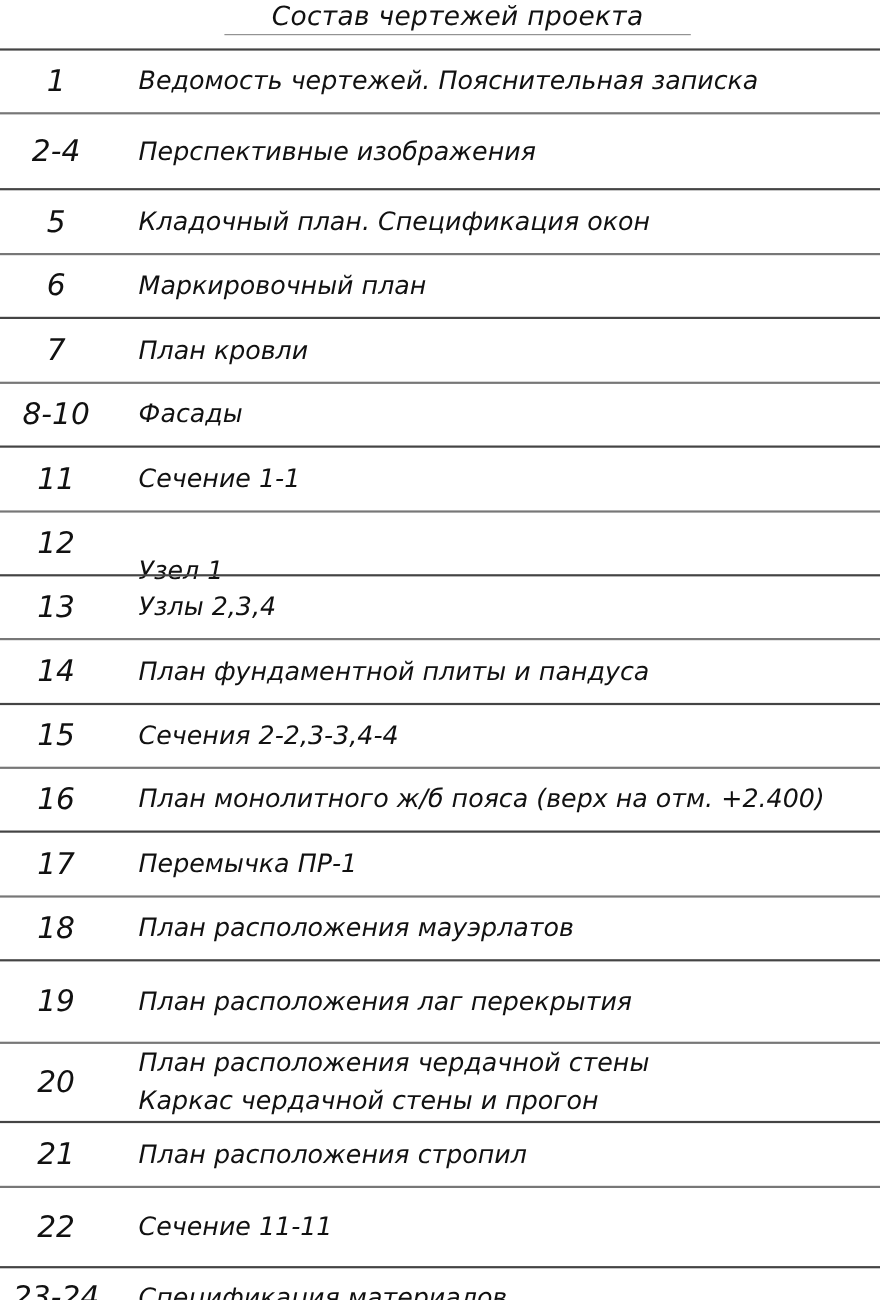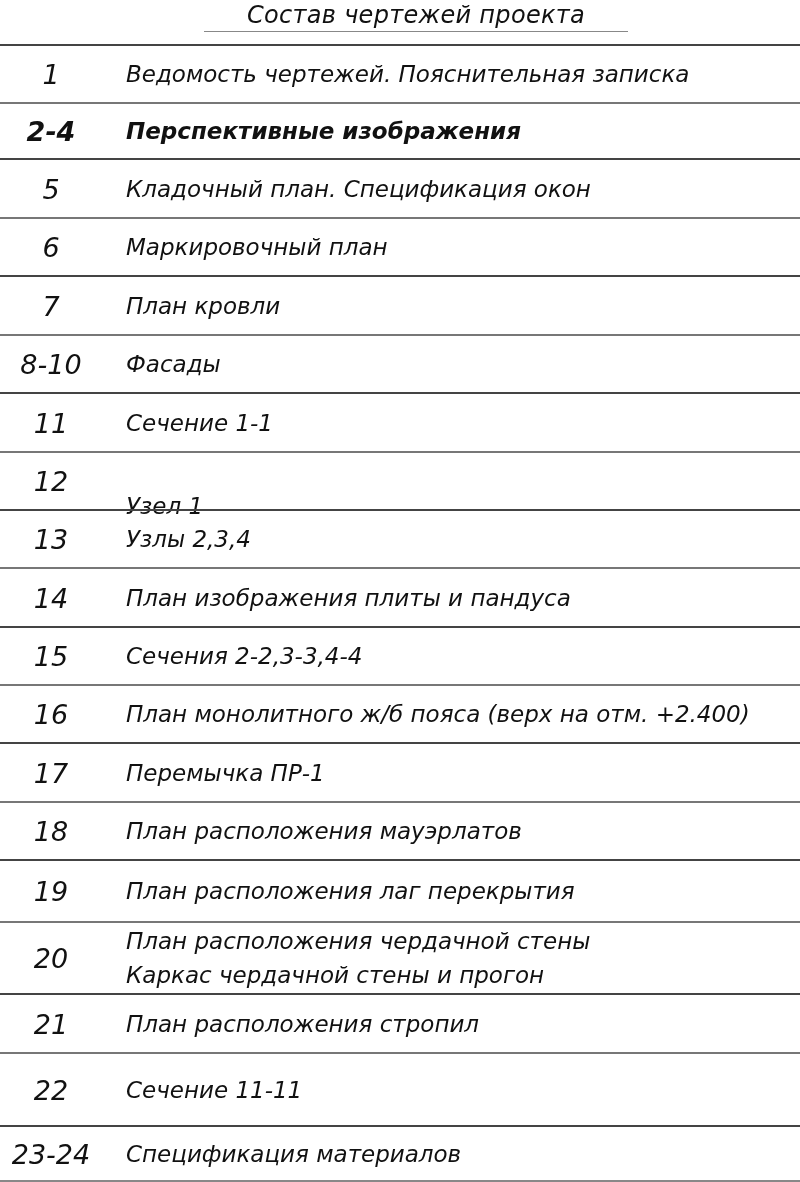--- a/index.html
+++ b/index.html
@@ -19,21 +19,21 @@
   </style>
 </head>
 <body>
 
 <div class="title">Состав чертежей проекта</div>
 <div class="table" id="table">
     <div class="row" style="height: 58px;">
       <div class="num">1</div>
       <div class="desc" style="white-space: pre;">Ведомость чертежей. Пояснительная записка</div>
     </div>
-    <div class="row alt" style="height: 56px; font-weight: bold;">
+    <div class="row alt" style="height: 69px;">
       <div class="num">2-4</div>
       <div class="desc" style="white-space: pre;">Перспективные изображения</div>
     </div>
     <div class="row" style="height: 59px;">
       <div class="num">5</div>
       <div class="desc" style="white-space: pre;">Кладочный план. Спецификация окон</div>
     </div>
     <div class="row alt" style="height: 58px;">
       <div class="num">6</div>
       <div class="desc" style="white-space: pre;">Маркировочный план</div>
@@ -53,39 +53,39 @@
     <div class="row alt" style="height: 58px;">
       <div class="num">12</div>
       <div class="desc" style="white-space: pre; margin-top: 25px;">Узел 1</div>
     </div>
     <div class="row" style="height: 58px;">
       <div class="num">13</div>
       <div class="desc" style="white-space: pre;">Узлы 2,3,4</div>
     </div>
     <div class="row alt" style="height: 59px;">
       <div class="num">14</div>
-      <div class="desc" style="white-space: pre;">План изображения плиты и пандуса</div>
+      <div class="desc" style="white-space: pre;">План фундаментной плиты и пандуса</div>
     </div>
     <div class="row" style="height: 58px;">
       <div class="num">15</div>
       <div class="desc" style="white-space: pre;">Сечения 2-2,3-3,4-4</div>
     </div>
     <div class="row alt" style="height: 58px;">
       <div class="num">16</div>
       <div class="desc" style="white-space: pre;">План монолитного ж/б пояса (верх на отм. +2.400)</div>
     </div>
     <div class="row" style="height: 59px;">
       <div class="num">17</div>
       <div class="desc" style="white-space: pre;">Перемычка ПР-1</div>
     </div>
     <div class="row alt" style="height: 58px;">
       <div class="num">18</div>
       <div class="desc" style="white-space: pre;">План расположения мауэрлатов</div>
     </div>
-    <div class="row" style="height: 62px;">
+    <div class="row" style="height: 75px;">
       <div class="num">19</div>
       <div class="desc" style="white-space: pre;">План расположения лаг перекрытия</div>
     </div>
     <div class="row alt" style="height: 72px;">
       <div class="num">20</div>
       <div class="desc" style="white-space: pre;">План расположения чердачной стены
 Каркас чердачной стены и прогон</div>
     </div>
     <div class="row" style="height: 59px;">
       <div class="num">21</div>

